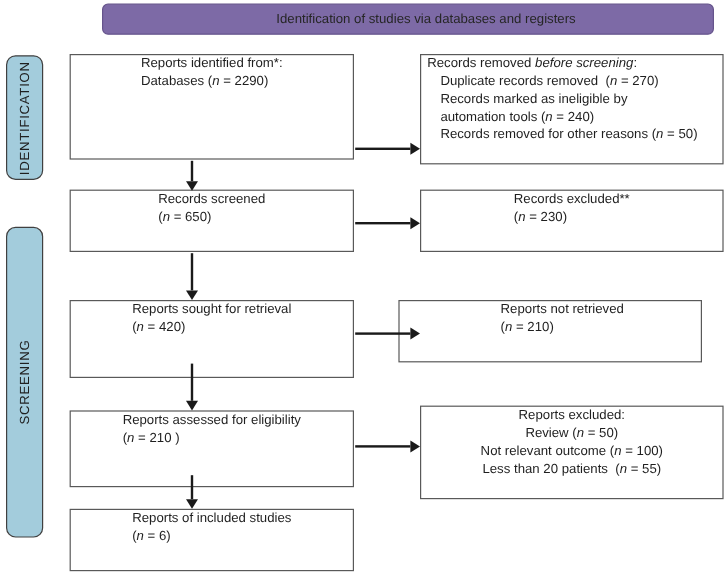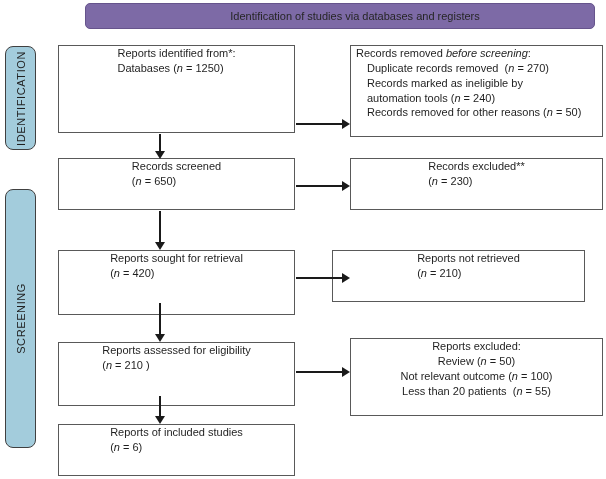--- a/index.html
+++ b/index.html
@@ -84,21 +84,21 @@
     <span class="vlabel">IDENTIFICATION</span>
   </div>
 
   <div class="sidebox side-screening">
     <span class="vlabel">SCREENING</span>
   </div>
 
   <div class="box b1">
     <div class="txt">
         <div class="line"><span>Reports identified from*:</span></div>
-        <div class="line"><span>Databases (</span><em>n</em><span> = 1250)</span></div>
+        <div class="line"><span>Databases (</span><em>n</em><span> = 2290)</span></div>
       </div>
   </div>
 
   <div class="box r1">
     <div class="txt fill">
         <div class="line"><span>Records removed </span><em>before screening</em><span>:</span></div>
         <div class="line ind"><span>Duplicate records removed  (</span><em>n</em><span> = 270)</span></div>
         <div class="line ind"><span>Records marked as ineligible by</span></div>
         <div class="line ind"><span>automation tools (</span><em>n</em><span> = 240)</span></div>
         <div class="line ind"><span>Records removed for other reasons (</span><em>n</em><span> = 50)</span></div>

